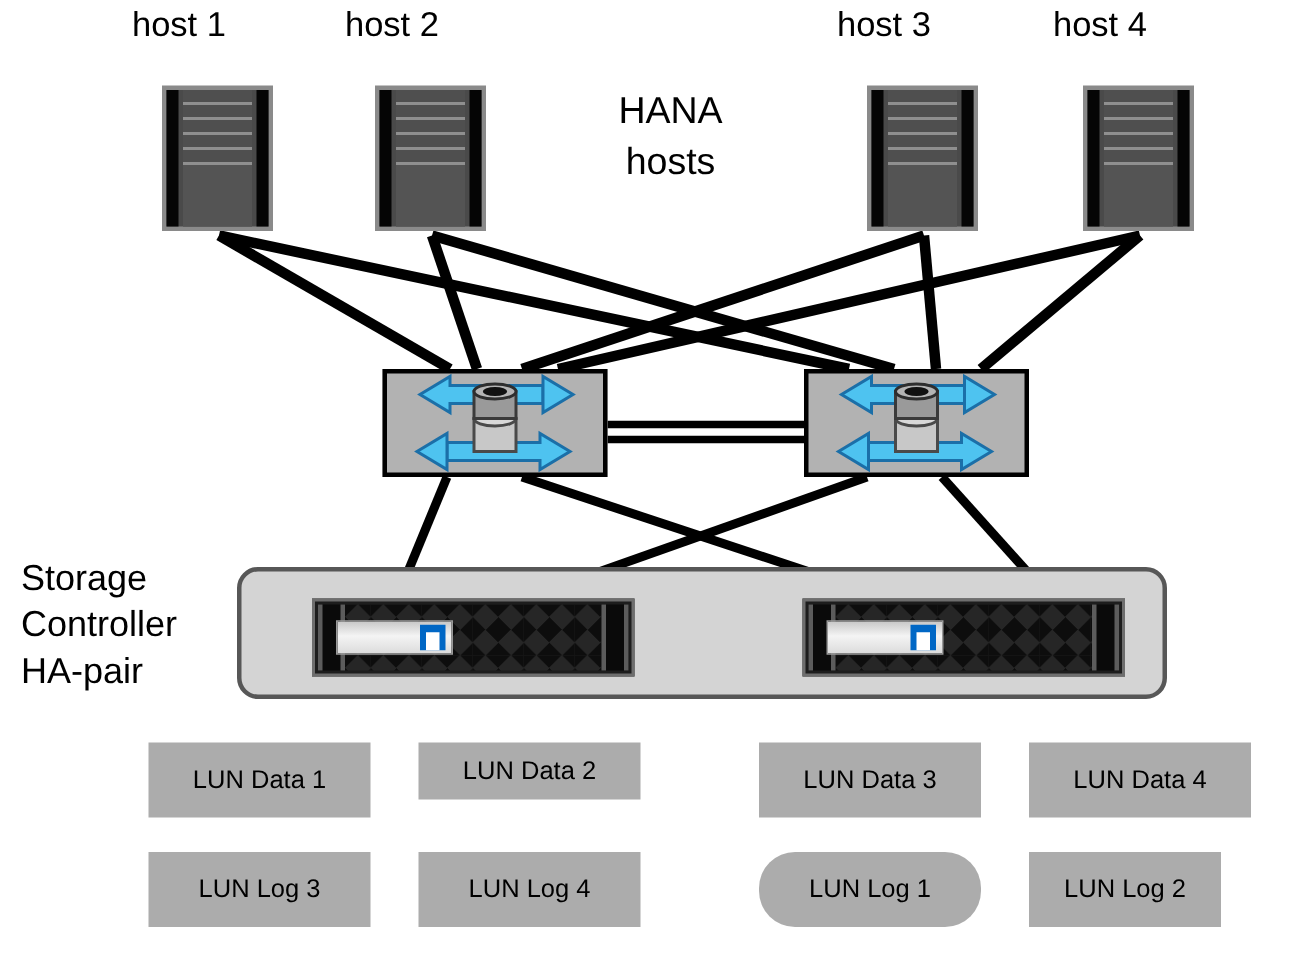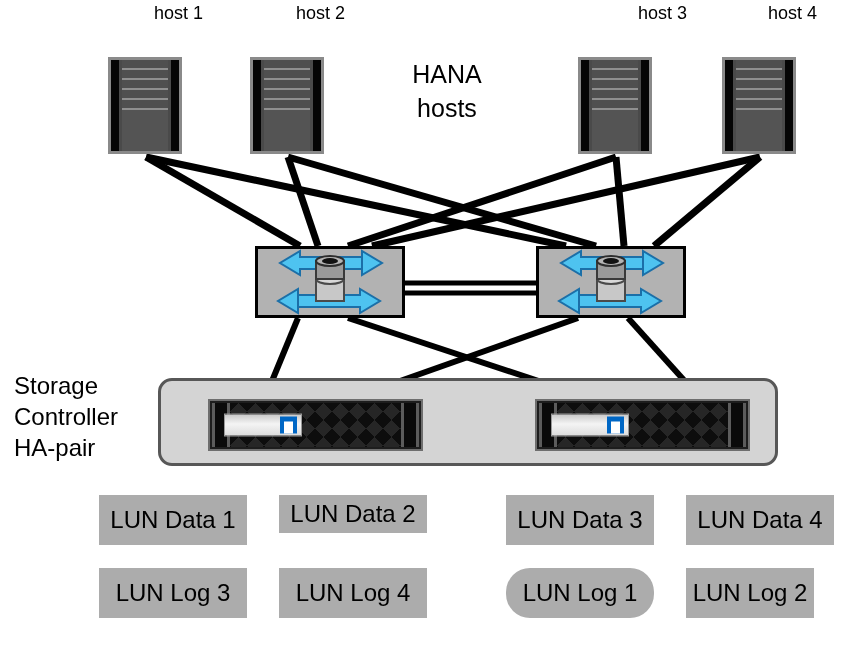--- a/index.html
+++ b/index.html
@@ -15,23 +15,23 @@
     position: relative;
     width: 865px;
     height: 653px;
     background: #ffffff;
     overflow: hidden;
   }
 
   
   .host-label {
     position: absolute;
-    font-size: 18px;
+    font-size: 23px;
     color: #000000;
-    text-align: right;
+    text-align: left;
     white-space: nowrap;
     line-height: 1.1;
   }
   .center-label {
     position: absolute;
     font-size: 25px;
     color: #000000;
     text-align: center;
     line-height: 1.35;
     white-space: nowrap;
@@ -163,21 +163,21 @@
     left: 4px; right: 4px;
     bottom: 0; top: 5px;
     background: #ffffff;
   }
 
   
   .lun-box {
     position: absolute;
     background: #acacac;
     color: #000000;
-    font-size: 24px;
+    font-size: 17px;
     display: flex;
     align-items: center;
     justify-content: center;
     box-sizing: border-box;
     white-space: nowrap;
   }
 
   
   #links {
     position: absolute;
@@ -210,21 +210,21 @@
     <g id="links-switch-ctrl" stroke="#000000" stroke-width="6" stroke-linecap="butt">
         <line x1="298" y1="318" x2="265" y2="398"></line>
         <line x1="348" y1="318" x2="590" y2="398"></line>
         <line x1="578" y1="318" x2="352" y2="398"></line>
         <line x1="628" y1="318" x2="700" y2="398"></line>
       </g>
   </svg>
 
   <div class="host-label" style="left:88px;  top:4px;  width:115px;">host 1</div>
   <div class="host-label" style="left:230px; top:4px;  width:115px;">host 2</div>
-  <div class="host-label" style="left:572px; top:4px;  width:115px;">host 3</div>
+  <div class="host-label" style="left:558px; top:4px;  width:115px;">host 3</div>
   <div class="host-label" style="left:702px; top:4px;  width:115px;">host 4</div>
 
   <div class="center-label" style="left:382px; top:58px; width:130px;">
     <div>HANA</div>
     <div>hosts</div>
   </div>
 
   <div class="host-icon" style="left:108px; top:57px;">
     <div class="tower-inner">
       <div class="rail left"></div>

